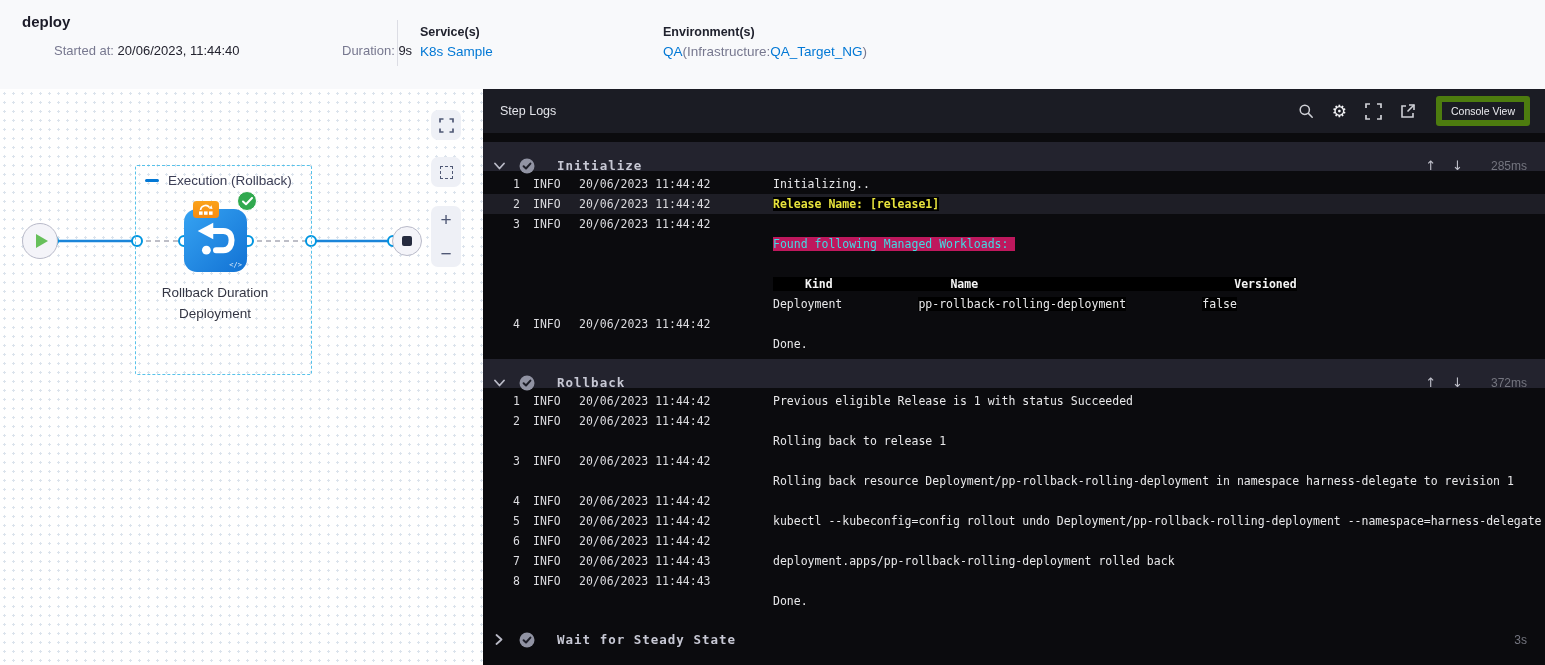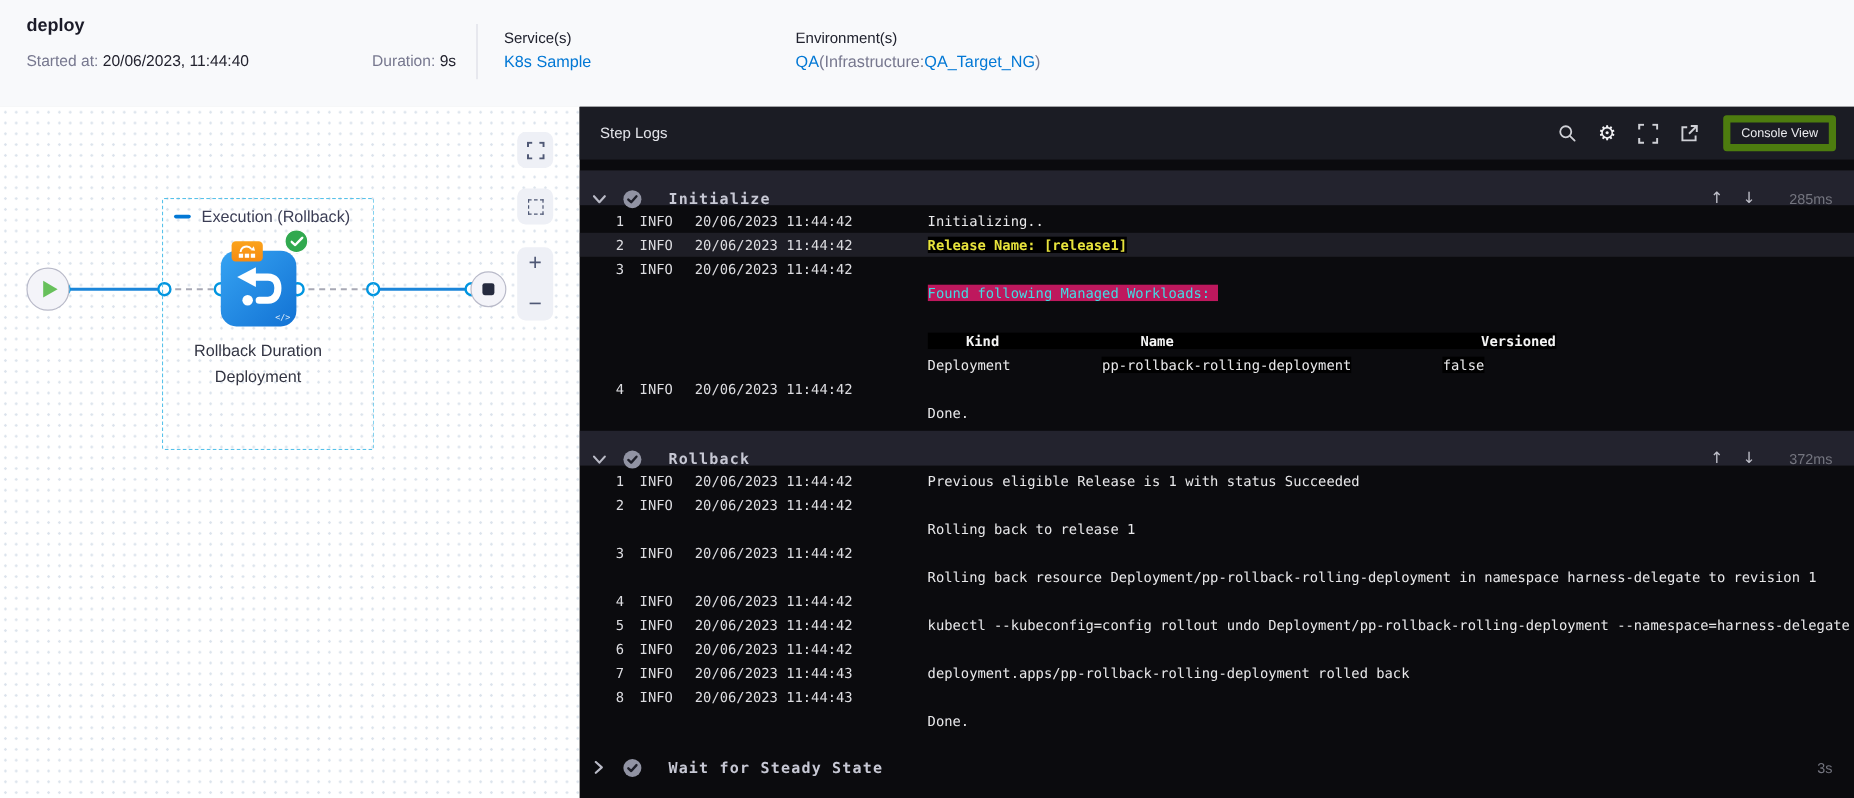--- a/index.html
+++ b/index.html
@@ -4,26 +4,26 @@
 <style>
   * { margin:0; padding:0; box-sizing:border-box; }
   html,body { width:1545px; height:665px; overflow:hidden; background:#fff;
     font-family:"Liberation Sans", sans-serif; }
   #app { position:relative; width:1545px; height:665px; }
 
   
   #top-header { position:absolute; left:0; top:0; width:1545px; height:90px;
     background:#f8f9fb; border-bottom:1px solid #e5e6ec; }
   .ph-title { position:absolute; left:22px; top:13px; font-size:15px; font-weight:bold; color:#1b1b28; }
-  .ph-row { position:absolute; top:43px; font-size:13px; color:#77788f; }
+  .ph-row { position:absolute; top:43px; font-size:13px; color:#77788f;margin-left:32px; }
   .ph-row b { color:#22222e; font-weight:normal; }
   #started-block { left:22px; }
   #duration-block { left:310px; }
   .v-divider { position:absolute; left:397px; top:20px; width:1px; height:46px; background:#dcdde4; }
-  .kv-label { position:absolute; top:25px; font-size:12.5px; font-weight:400; color:#20222e; }
+  .kv-label { position:absolute; top:25px; font-size:12.5px; font-weight:700; color:#20222e; }
   .kv-value { position:absolute; top:44px; font-size:13.5px; }
   .link { color:#0278d5; cursor:pointer; }
   .dim  { color:#77788f; }
   #services-label, #services-value { left:420px; }
   #env-label, #env-value { left:663px; }
 
   
   #canvas { position:absolute; left:0; top:89px; width:483px; height:576px; background:#ffffff;
     background-image:radial-gradient(circle, #dbe3ec 1px, rgba(0,0,0,0) 1.2px);
     background-size:9px 9px; overflow:hidden; }

